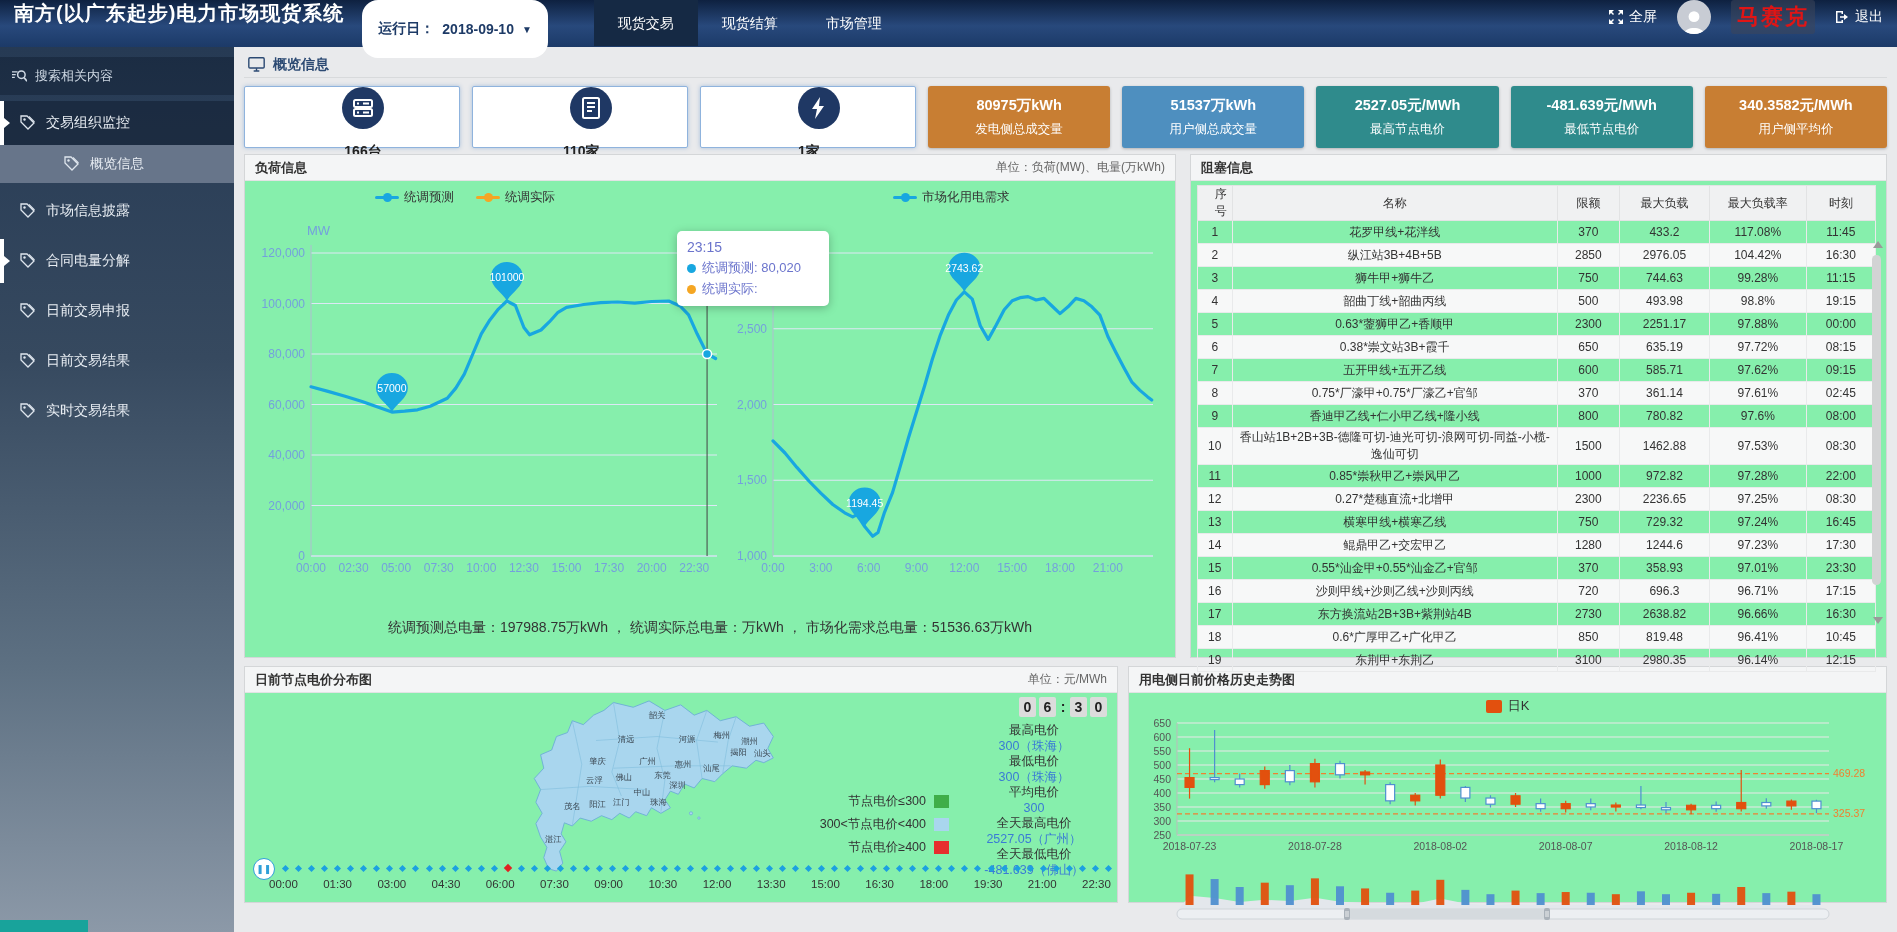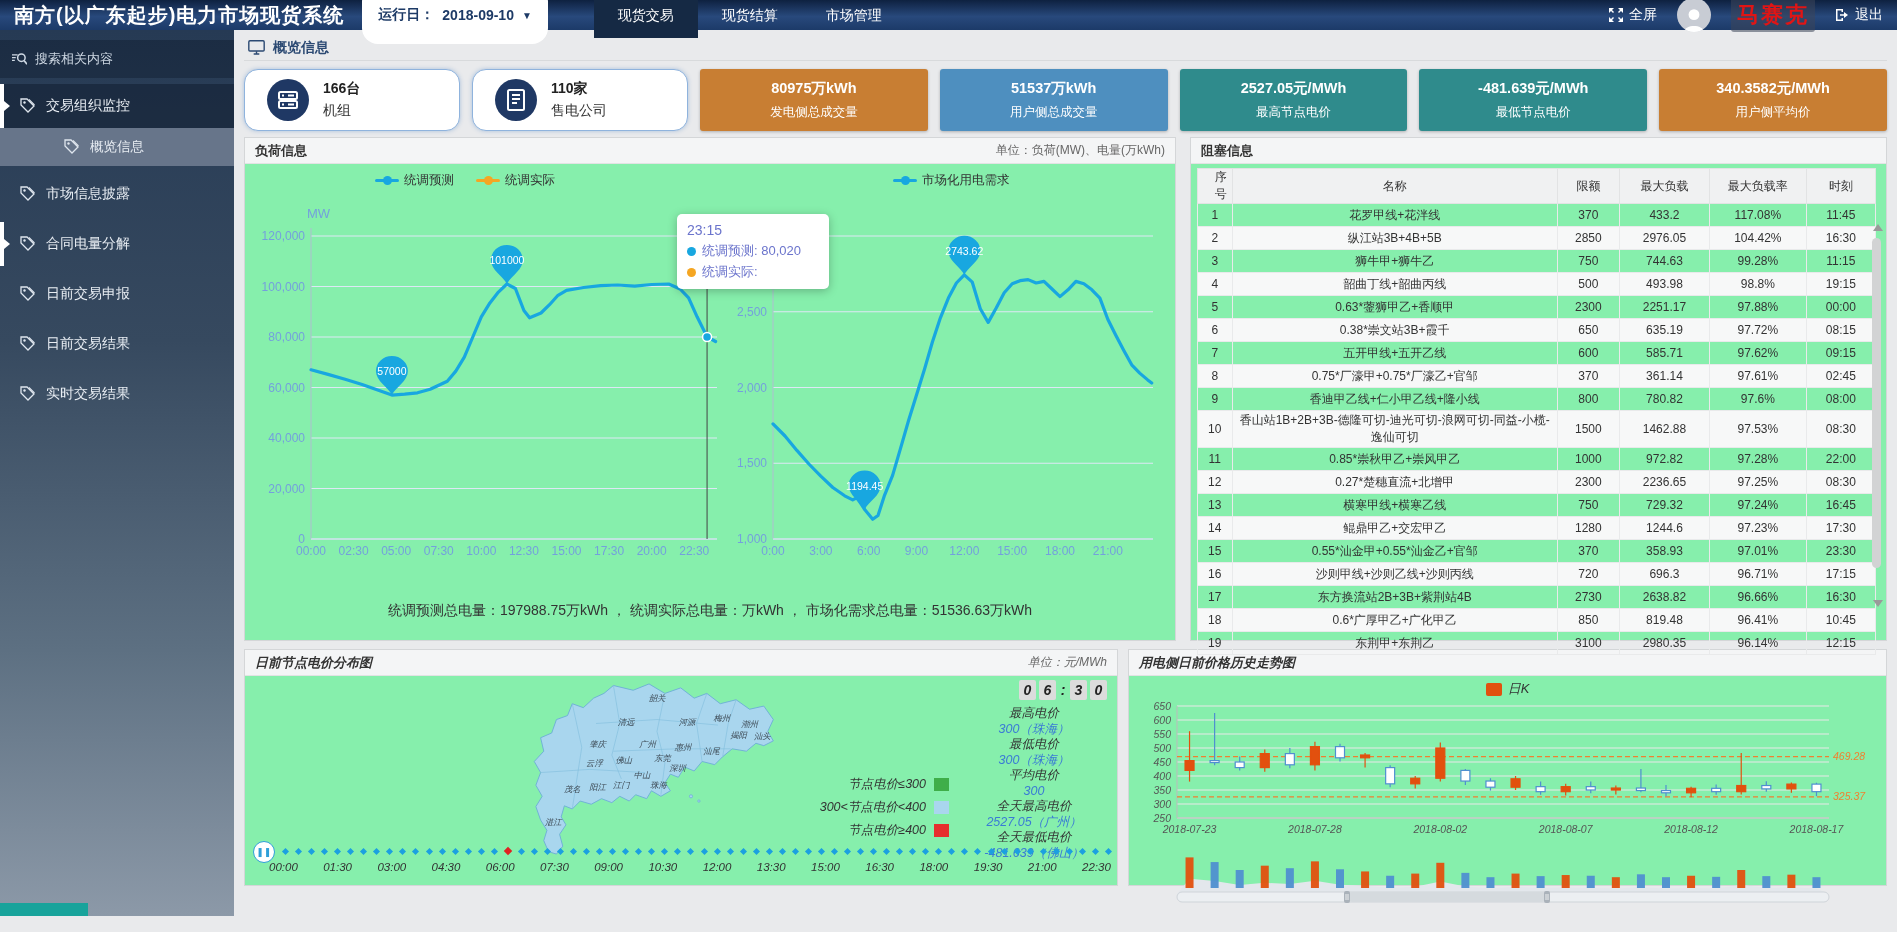--- a/index.html
+++ b/index.html
@@ -1,21 +1,21 @@
 <!DOCTYPE html>
 <html><head>
 <meta charset="utf-8">
 <style>
   * { margin:0; padding:0; box-sizing:border-box; }
   html,body { width:1897px; height:932px; overflow:hidden; background:#e9eaec;
     font-family:"Liberation Sans","DejaVu Sans",sans-serif; }
 
   
-  .topbar { height:30px; background:linear-gradient(180deg,#0e2140 0%,#28497c 55%,#1c3a68 100%);
-    display:flex; align-items:center; color:#fff; position:relative; }
+  .topbar { height:47px; background:linear-gradient(180deg,#0e2140 0%,#28497c 55%,#1c3a68 100%);
+    display:flex; align-items:flex-start; color:#fff; position:relative; }
   .topbar-title { font-size:20px; font-weight:bold; margin-left:14px; letter-spacing:1px; }
   .date-pill { background:#fff; color:#1d3a66; border-radius:16px; padding:20px 16px; margin-left:18px;
     font-size:14px; font-weight:bold; display:flex; align-items:center; gap:8px; cursor:pointer; }
   .date-pill .caret { font-size:10px; }
   .nav-tabs { display:flex; margin-left:46px; height:46px; }
   .nav-tab { padding:0 24px; line-height:46px; font-size:14px; cursor:pointer; }
   .nav-tab.active { background:#152944; }
   .topbar-right { margin-left:auto; display:flex; align-items:center; gap:20px; margin-right:14px; }
   .tb-link { display:flex; align-items:center; gap:6px; font-size:14px; cursor:pointer; }
   .avatar { width:34px; height:34px; border-radius:50%; background:#c8ccd4; display:flex; align-items:flex-end;
@@ -40,34 +40,34 @@
   .side-item.lv2 { height:38px; padding-left:64px; margin-top:0; font-size:13.5px; }
   .side-item.lv2.selected { background:#67758a; }
   .foot-accent { position:absolute; left:0; bottom:0; width:88px; height:13px; background:#18a39b; }
 
   .main { flex:1; padding:5px 10px 0 10px; }
 
   
   .ov-header { height:26px; display:flex; align-items:center; gap:8px; color:#2c4a73; font-size:14px;
     font-weight:bold; border-bottom:1px solid #d8dadc; padding-left:4px; }
   .cards { display:flex; gap:12px; margin:8px 0 6px 0; height:62px; }
-  .card-white { width:216px; background:#fff; border:1px solid #8fb3dd; border-radius:14px; box-shadow:0 0 4px rgba(90,140,200,.45);
-    display:flex; align-items:center; gap:14px; padding-left:22px; }
+  .card-white { width:216px; background:#fff; border:1px solid #8fb3dd; border-radius:2px; box-shadow:0 0 4px rgba(90,140,200,.45);
+    display:flex; align-items:center; gap:14px; padding-left:22px;flex-direction:column; }
   .card-white .cicon { width:42px; height:42px; border-radius:50%; background:#1f3864; color:#fff; display:flex;
     align-items:center; justify-content:center; flex:none; }
   .card-white .cv { font-size:14px; font-weight:bold; color:#222; }
   .card-white .cl { font-size:14px; color:#333; margin-top:4px; }
   .card-color { flex:1; border-radius:3px; color:#fff; display:flex; flex-direction:column; align-items:center;
     justify-content:center; gap:6px; box-shadow:0 1px 3px rgba(0,0,0,.25); }
   .card-color .cv { font-size:14.5px; font-weight:bold; }
   .card-color .cl { font-size:12.5px; }
 
   
   .row-mid { display:flex; gap:14px; height:504px; }
-  .row-bot { display:flex; gap:10px; height:237px; margin-top:8px;font-style:italic; }
+  .row-bot { display:flex; gap:10px; height:237px; margin-top:8px; }
   .panel { background:#86efac; border:1px solid #d4d6d8; display:flex; flex-direction:column; }
   .p-head { height:26px; background:#f4f5f6; border-bottom:1px solid #e2e3e4; display:flex; align-items:center;
     justify-content:space-between; padding:0 10px; flex:none; }
   .p-title { font-size:13px; font-weight:bold; color:#333; }
   .p-unit { font-size:12px; color:#666; }
   .p-body { flex:1; position:relative; }
 
   
   .load-panel { width:932px; flex:none; }
   .legend-row { position:absolute; top:8px; left:0; right:0; height:20px; font-size:12.5px; color:#333; }
@@ -265,20 +265,31 @@
         <div class="card-white">
           <div class="cicon">
             <svg width="24" height="24" viewBox="0 0 24 24">
               <rect x="4" y="2" width="16" height="20" rx="1.5" fill="none" stroke="#fff" stroke-width="2"></rect>
               <path d="M8,7 h8 M8,11 h8 M8,15 h5" stroke="#fff" stroke-width="2"></path>
             </svg>
           </div>
           <div>
             <div class="cv">110家</div>
             <div class="cl">售电公司</div>
+          </div>
+        </div>
+        <div class="card-white">
+          <div class="cicon">
+            <svg width="24" height="24" viewBox="0 0 24 24">
+              <path d="M13,1 L5,13 h5 l-2,10 9,-13 h-5 Z" fill="#fff"></path>
+            </svg>
+          </div>
+          <div>
+            <div class="cv">1家</div>
+            <div class="cl">大用户</div>
           </div>
         </div>
         <div class="card-color" style="background: rgb(200, 126, 51);">
           <div class="cv">80975万kWh</div>
           <div class="cl">发电侧总成交量</div>
         </div>
         <div class="card-color" style="background: rgb(78, 143, 191);">
           <div class="cv">51537万kWh</div>
           <div class="cl">用户侧总成交量</div>
         </div>

